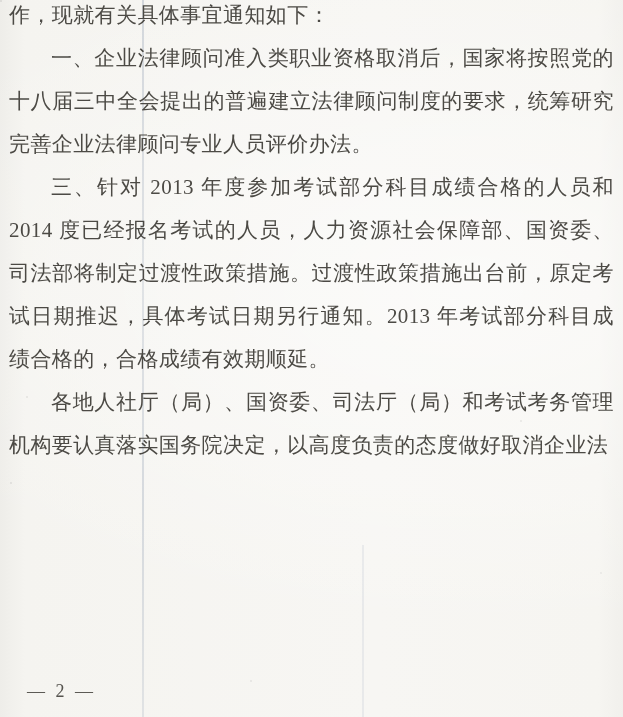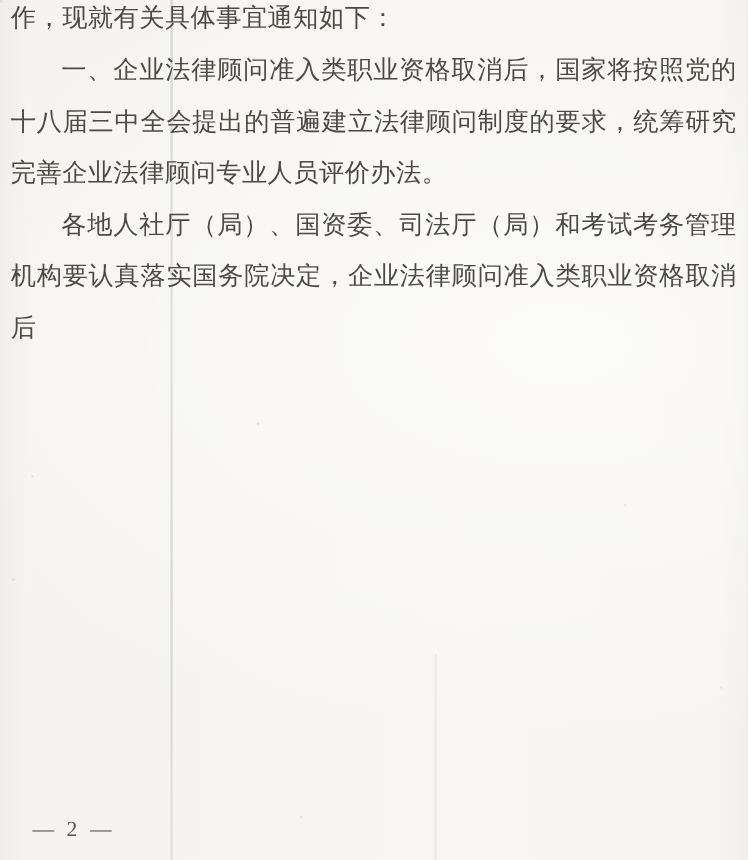--- a/index.html
+++ b/index.html
@@ -88,18 +88,19 @@
 
 <div class="page">
 
   <div class="fold-line fold-1"></div>
   <div class="fold-line fold-2"></div>
   <div class="specks"></div>
 
   <div class="content">
     <p class="line continuation">作，现就有关具体事宜通知如下：</p>
     <p class="para">一、企业法律顾问准入类职业资格取消后，国家将按照党的十八届三中全会提出的普遍建立法律顾问制度的要求，统筹研究完善企业法律顾问专业人员评价办法。</p>
-    <p class="para">各地人社厅（局）、国资委、司法厅（局）和考试考务管理机构要认真落实国务院决定，企业法律顾问准入类职业资格取消后</p>
+    <p class="para">三、针对 2013 年度参加考试部分科目成绩合格的人员和 2014 度已经报名考试的人员，人力资源社会保障部、国资委、司法部将制定过渡性政策措施。过渡性政策措施出台前，原定考试日期推迟，具体考试日期另行通知。2013 年考试部分科目成绩合格的，合格成绩有效期顺延。</p>
+    <p class="para">各地人社厅（局）、国资委、司法厅（局）和考试考务管理机构要认真落实国务院决定，以高度负责的态度做好取消企业法</p>
   </div>
 
   <div class="page-number">— 2 —</div>
 
 </div>
 
 </body></html>

